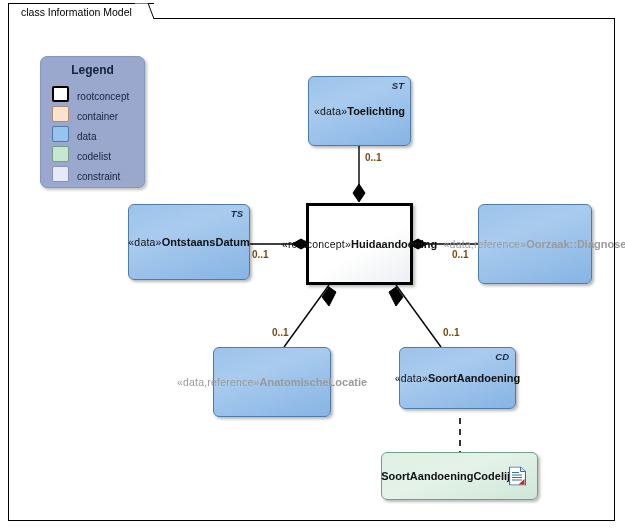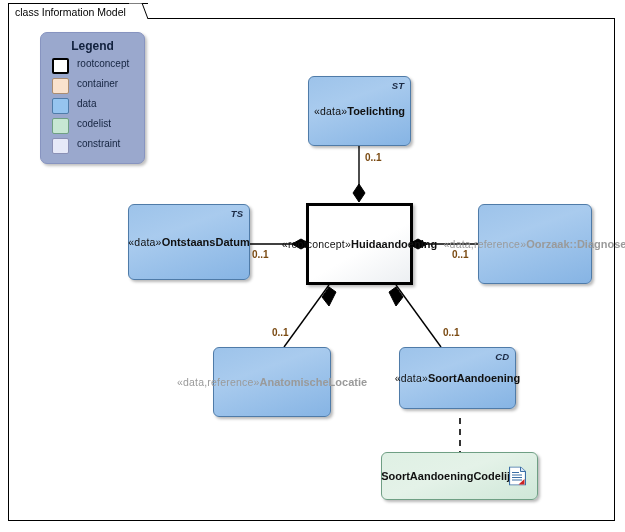--- a/index.html
+++ b/index.html
@@ -29,21 +29,21 @@
   
   #diagram-tab {
     position: absolute;
     left: 8px;
     top: 3px;
     height: 16px;
     box-sizing: border-box;
     background: #ffffff;
     border-top: 1px solid #000000;
     border-left: 1px solid #000000;
-    padding: 0 22px 0 6px;
+    padding: 0 22px 0 12px;
     font-size: 10.5px;
     line-height: 16px;
     color: #000000;
     white-space: nowrap;
     z-index: 5;
   }
   #diagram-tab .tab-slant {
     position: absolute;
     right: -1px;
     top: -1px;
@@ -124,40 +124,40 @@
   .kind-codelist {
     background: linear-gradient(160deg, #dff0e4 0%, #e4f2e8 45%, #cfe7d8 100%);
     border: 1px solid #6f9f84;
     color: #101010;
   }
 
   
   #legend {
     position: absolute;
     left: 40px;
-    top: 32px;
+    top: 56px;
     width: 105px;
     height: 132px;
     box-sizing: border-box;
     background: #9aa8cd;
     border: 1px solid #8794c0;
     border-radius: 7px;
     box-shadow: 2px 2px 3px rgba(0,0,0,0.25);
     padding: 6px 0 0 0;
   }
   #legend .legend-title {
     text-align: center;
     font-size: 12px;
     font-weight: bold;
     color: #11203d;
     margin-bottom: 5px;
   }
   .legend-row {
     display: flex;
-    align-items: flex-start;
+    align-items: flex-end;
     height: 20px;
     padding-left: 11px;
   }
   .legend-swatch {
     width: 17px;
     height: 16px;
     box-sizing: border-box;
     border-radius: 2px;
     margin-right: 8px;
     flex: 0 0 auto;

